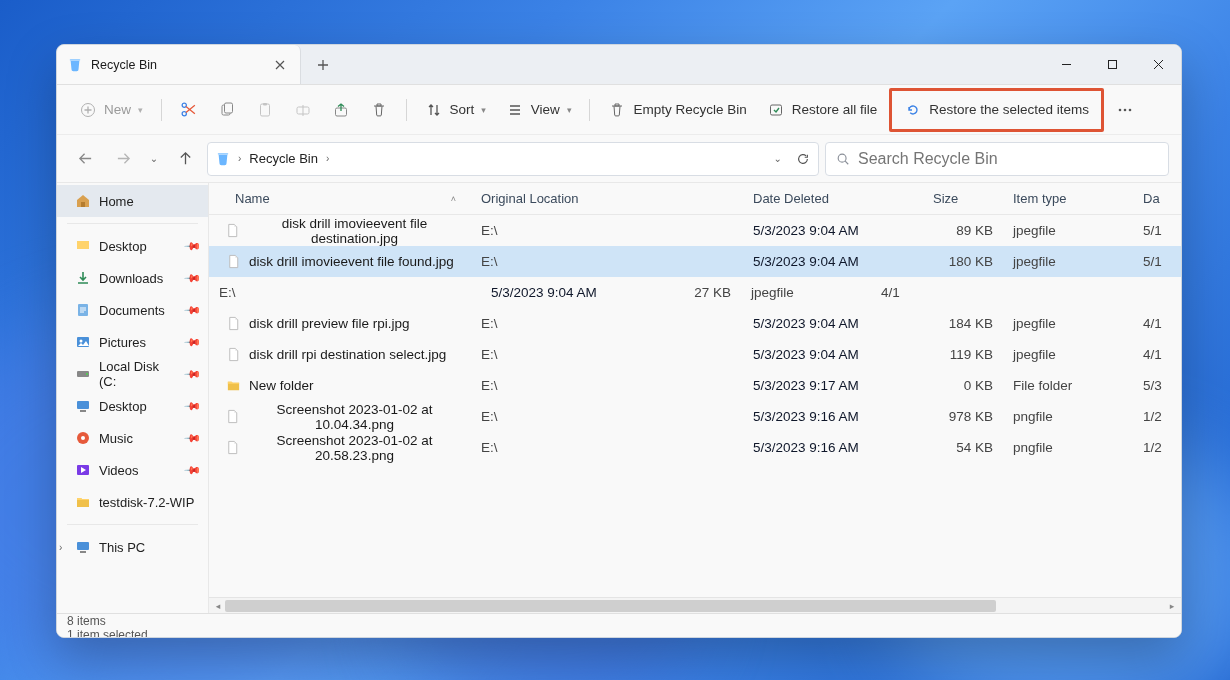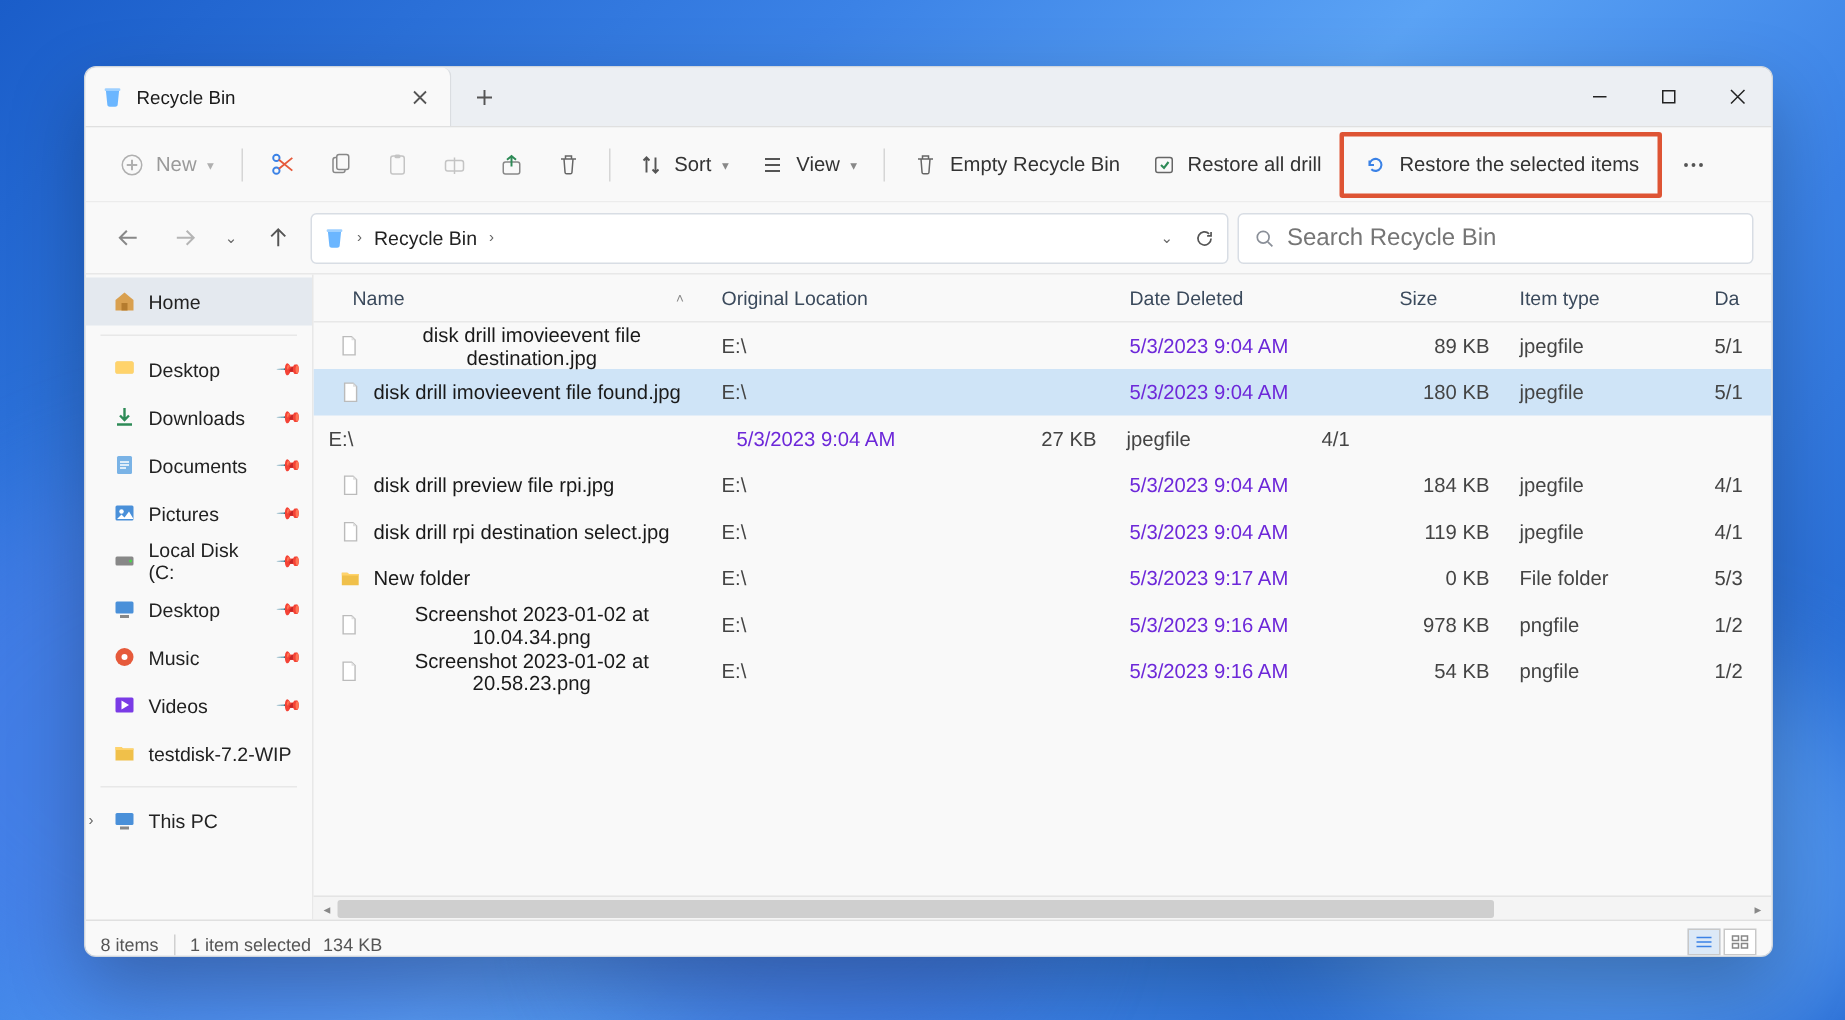--- a/index.html
+++ b/index.html
@@ -84,32 +84,32 @@
   .col-datec { width:40px; }
 
   .rows { flex:1; overflow:hidden; }
   .row {
     height:31px; display:flex; align-items:center; font-size:13.5px; color:#1a1a1a;text-align:center;
   }
   .row.selected { background:#cfe4f7; }
   .row .rc { padding: 0 10px; display:flex; align-items:center; gap:8px; }
   .row .c-name { width:262px; padding-left:16px; }
   .row .c-orig { flex: 0 0 272px; color:#444; }
-  .row .c-date { width:180px; color:#6d28d9; }
+  .row .c-date { width:180px; color:#0f172a; }
   .row .c-size { width:80px; justify-content:flex-end; color:#444; }
   .row .c-type { width:130px; color:#444; }
   .row .c-datec { width:40px; color:#444; }
   .file-icon { width:16px; height:16px; display:inline-flex; align-items:center; justify-content:center; }
 
   .hscroll { height:16px; border-top:1px solid #e4e4e4; background:#f4f4f4; display:flex; align-items:center; padding:2px; }
   .sb-btn { width:14px; height:12px; display:inline-flex; align-items:center; justify-content:center; color:#888; font-size:9px; }
   .sb-track { flex:1; height:12px; background:#f4f4f4; position:relative; }
   .sb-thumb { position:absolute; left:0; top:0; height:12px; width:82%; background:#cfcfcf; border-radius:2px; }
 
-  .status { height:24px; border-top:1px solid #e0e0e0; display:flex; align-items:flex-end; font-size:12px; color:#555; padding: 0 10px; background:#f9f9f9; }
+  .status { height:24px; border-top:1px solid #e0e0e0; display:flex; align-items:flex-start; font-size:12px; color:#555; padding: 0 10px; background:#f9f9f9;flex-direction:column; }
   .status .sep { width:1px; height:14px; background:#d0d0d0; margin:0 10px; }
   .view-toggle { display:flex; gap:2px; }
   .vt-btn { width:22px; height:18px; border:1px solid #c8c8c8; display:inline-flex; align-items:center; justify-content:center; background:#fff; }
   .vt-btn.active { background:#dce9f7; }
 
   svg { display:block; }
 </style>
 </head>
 <body>
 
@@ -245,21 +245,21 @@
       </span>
       <span>Empty Recycle Bin</span>
     </div>
     <div class="tb-btn">
       <span class="tb-icon">
         <svg width="16" height="16" viewBox="0 0 16 16">
             <rect x="2.5" y="3" width="11" height="10" rx="1.5" stroke="#666" fill="none"></rect>
             <path stroke="#2e8b57" stroke-width="1.4" fill="none" d="M6 8l2 2 3-4"></path>
           </svg>
       </span>
-      <span>Restore all drill</span>
+      <span>Restore all file</span>
     </div>
     <div class="highlight-box">
       <div class="tb-btn">
         <span class="tb-icon">
           <svg width="16" height="16" viewBox="0 0 16 16">
               <path stroke="#3b82e6" stroke-width="1.4" fill="none" d="M4 8a4 4 0 1 1 1.2 2.8M4 5v3h3"></path>
             </svg>
         </span>
         <span>Restore the selected items</span>
       </div>

